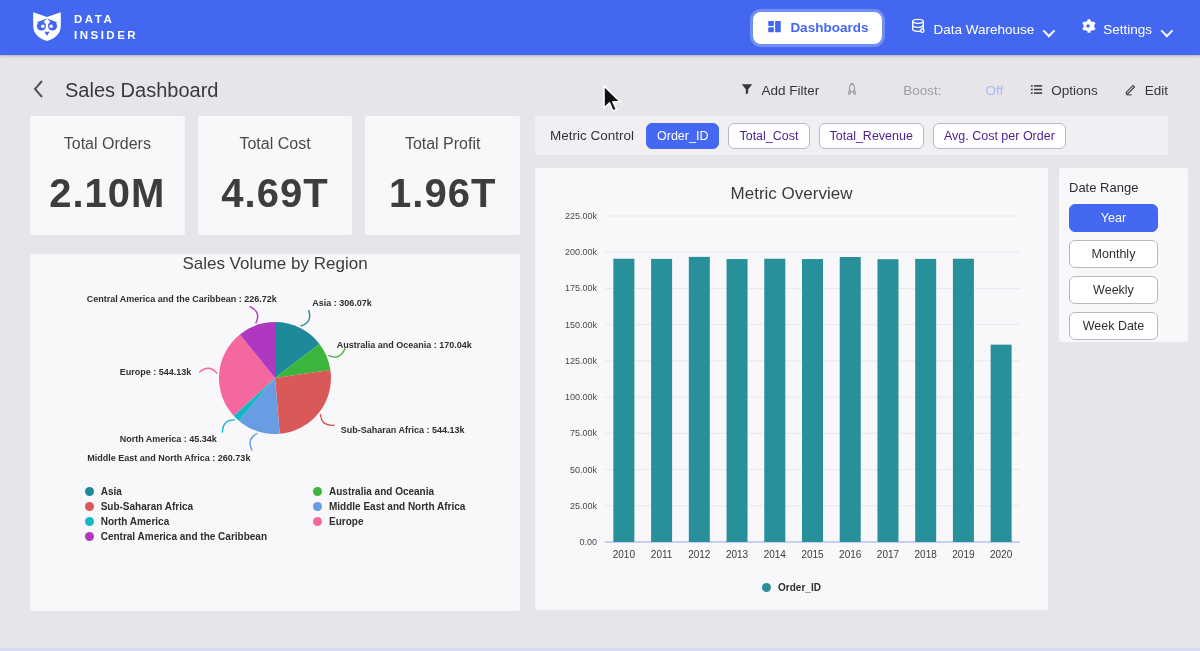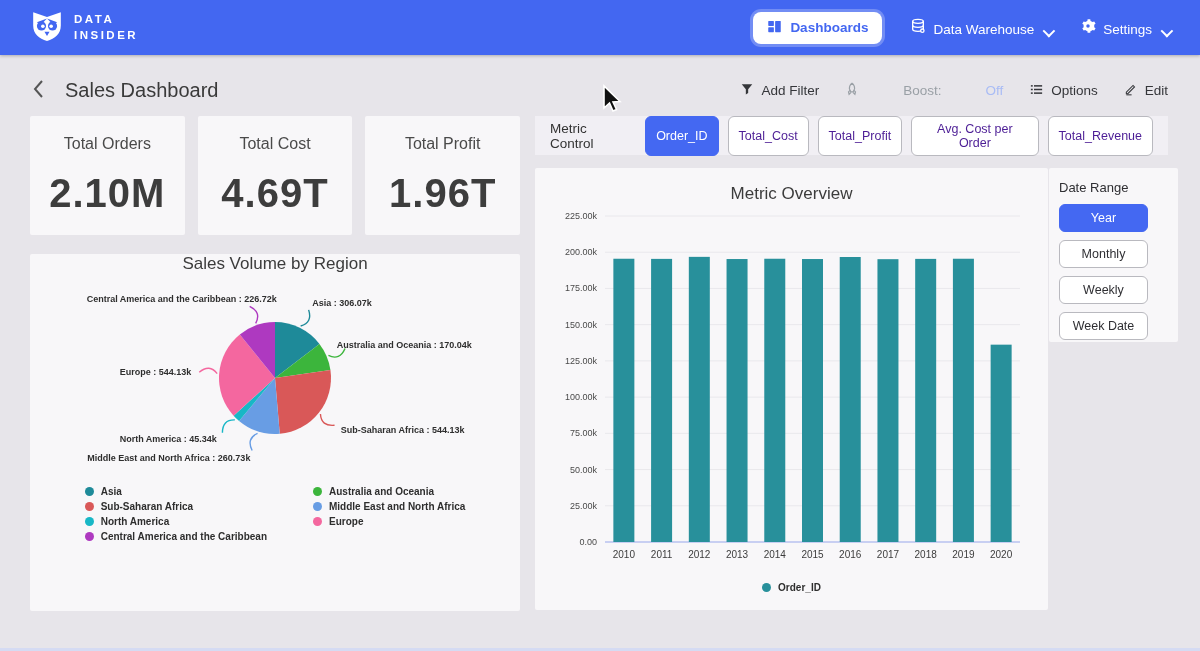--- a/index.html
+++ b/index.html
@@ -42,21 +42,21 @@
   .pie-legend { display:grid; grid-template-columns:max-content max-content; column-gap:46px; row-gap:4px; justify-content:center; margin-top:2px;}
   .legend-item { display:flex; align-items:center; gap:7px; font-size:10px; font-weight:bold; color:#2e2e2e; }
   .legend-dot { width:9px; height:9px; border-radius:50%; flex:none; }
   
   .metric-bar { height:39px; background:#f1eff4; display:flex; align-items:center; gap:12px; padding:0 15px; }
   .metric-bar-label { font-size:13.5px; color:#333; }
   .chips { display:flex; gap:9px; }
   .chip { background:#fff; border:1px solid #b9b9bf; border-radius:6px; padding:5px 10px;
     font-size:12.5px; color:#4c1d95; cursor:pointer; font-family:inherit; }
   .chip.selected { background:#4468f2; border-color:#4468f2; color:#fff; }
-  .charts-row { display:flex; gap:1px; margin-top:13px; }
+  .charts-row { display:flex; gap:11px; margin-top:13px; }
   .bar-card { width:513px; flex:none; height:442px; padding:16px 16px 8px; }
   .bar-legend { display:flex; justify-content:center; align-items:center; gap:8px; margin-top:2px; }
   
   .range-card { width:129px; flex:none; height:174px; padding:12px 10px; align-self:flex-start; }
   .range-label { font-size:13px; color:#2f2f33; margin-bottom:9px; }
   .range-btn { display:block; width:89px; background:#fff; border:1px solid #b9b9bf; border-radius:6px;
     padding:6px 0; font-size:12.5px; color:#2f2f33; text-align:center; margin-bottom:8px; cursor:pointer; font-family:inherit;}
   .range-btn.selected { background:#4468f2; border-color:#4468f2; color:#fff; }
   
   svg text { font-family:"Liberation Sans","DejaVu Sans",sans-serif; }
@@ -248,23 +248,22 @@
         </div>
     </div>
   </div>
 
   <div class="col-right">
     <div class="metric-bar">
       <span class="metric-bar-label">Metric Control</span>
       <div class="chips" id="metric-chips">
           <button class="chip selected">Order_ID</button>
           <button class="chip">Total_Cost</button>
-          <button class="chip">Total_Profit</button>
+          <button class="chip">Total_Revenue</button>
           <button class="chip">Avg. Cost per Order</button>
-          <button class="chip">Total_Revenue</button>
         </div>
     </div>
     <div class="charts-row">
       <div class="card bar-card">
         <div class="chart-title">Metric Overview</div>
         <svg id="bar-svg" width="481" height="372">
             <line x1="54" x2="469" y1="12" y2="12" stroke="#e9e8ec" stroke-width="1"></line>
             <text x="46" y="15" text-anchor="end" font-size="9" fill="#4a4a4a">225.00k</text>
             <line x1="54" x2="469" y1="48.222222222222236" y2="48.222222222222236" stroke="#e9e8ec" stroke-width="1"></line>
             <text x="46" y="51.222222222222236" text-anchor="end" font-size="9" fill="#4a4a4a">200.00k</text>

